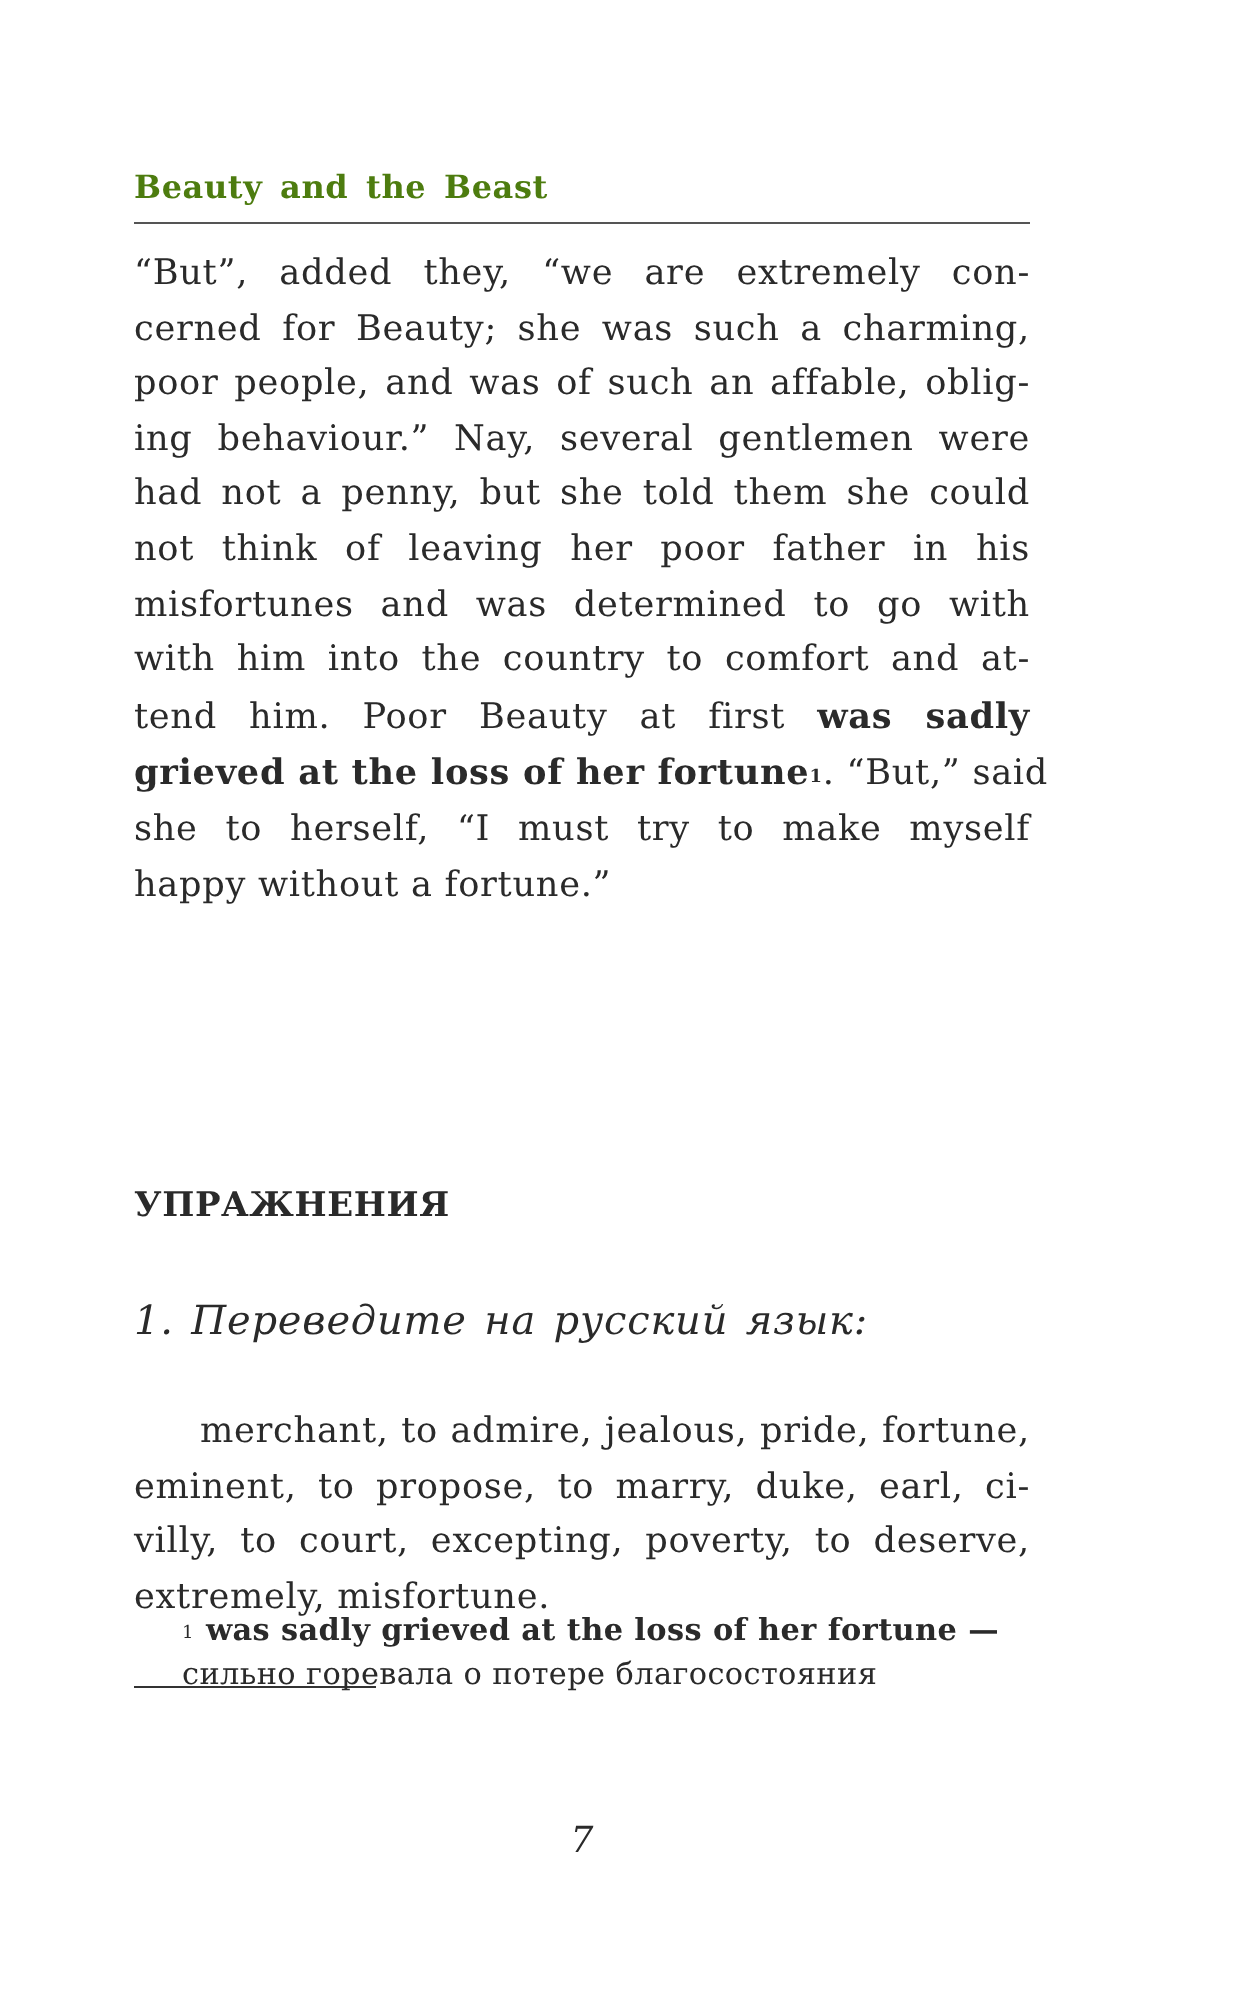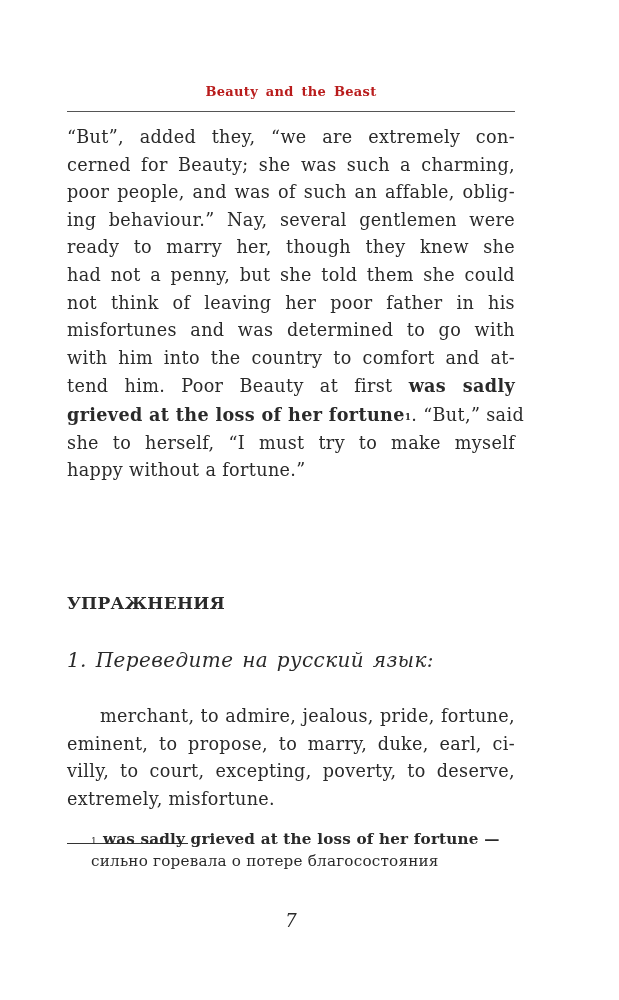--- a/index.html
+++ b/index.html
@@ -3,22 +3,22 @@
 <meta charset="utf-8">
 <style>
   html, body { margin: 0; padding: 0; background: #ffffff; }
   body {
     width: 619px; height: 1000px; position: relative; overflow: hidden;
     font-family: "DejaVu Serif", "Liberation Serif", serif;
     color: #2a2a2a;
   }
   .page { position: absolute; left: 67px; top: 0; width: 448px; }
   .running-head {
-    position: absolute; left: 0; top: 84px; width: 448px; text-align: center;
-    font-weight: bold; font-size: 13px; letter-spacing: 0.3px; color: #b91c1c;
+    position: absolute; left: 0; top: 84px; width: 448px; text-align: left;
+    font-weight: bold; font-size: 16px; letter-spacing: 0.3px; color: #4d7c0f;
     word-spacing: 3px;
   }
   .head-rule {
     position: absolute; left: 0; top: 111px; width: 448px; height: 0;
     border-top: 1.5px solid #555;
   }
   .body-text {
     position: absolute; left: 0; top: 124px; width: 448px;
     font-size: 17.6px; line-height: 27.6px; letter-spacing: 0.35px;
     text-align: justify; text-align-last: left; hyphens: manual;
@@ -40,21 +40,21 @@
     font-size: 17.6px; line-height: 27.6px; letter-spacing: 0.35px;
   }
   .exercise-body .line { display: block; text-align: justify; text-align-last: justify; white-space: nowrap; }
   .exercise-body .line.first { padding-left: 33px; }
   .exercise-body .line.last { text-align-last: left; }
   .fn-rule {
     position: absolute; left: 0; top: 843px; width: 121px; height: 0;
     border-top: 1.5px solid #333;
   }
   .footnote {
-    position: absolute; left: 0; top: 828px; width: 448px;
+    position: absolute; left: 0; top: 804px; width: 448px;
     font-size: 15.2px; line-height: 22px; letter-spacing: 0.2px;
   }
   .footnote .fn-line1 { display: block; padding-left: 24px; white-space: nowrap; }
   .footnote .fn-mark { font-size: 9px; vertical-align: top; position: relative; top: 2px; margin-right: 6px; }
   .footnote .fn-line2 { display: block; white-space: nowrap; margin-left: 24px; }
   .page-number {
     position: absolute; left: 0; top: 910px; width: 448px; text-align: center;
     font-size: 18px; font-style: italic;
   }
 </style>
@@ -63,21 +63,20 @@
 
 <div class="page">
   <div class="running-head">Beauty and the Beast</div>
   <div class="head-rule"></div>
 
   <div class="body-text">
     <span class="line">“But”, added they, “we are extremely con-</span>
     <span class="line">cerned for Beauty; she was such a charming,</span>
     <span class="line">poor people, and was of such an affable, oblig-</span>
     <span class="line">ing behaviour.” Nay, several gentlemen were</span>
-    <span class="line">ready to marry her, though they knew she</span>
     <span class="line">had not a penny, but she told them she could</span>
     <span class="line">not think of leaving her poor father in his</span>
     <span class="line">misfortunes and was determined to go with</span>
     <span class="line">with him into the country to comfort and at-</span>
     <span class="line"><span>tend him. Poor Beauty at first </span><b>was sadly</b></span>
     <span class="line"><b>grieved at the loss of her fortune</b><sup class="fn">1</sup><span>. “But,” said</span></span>
     <span class="line">she to herself, “I must try to make myself</span>
     <span class="line last">happy without a fortune.”</span>
   </div>
 

